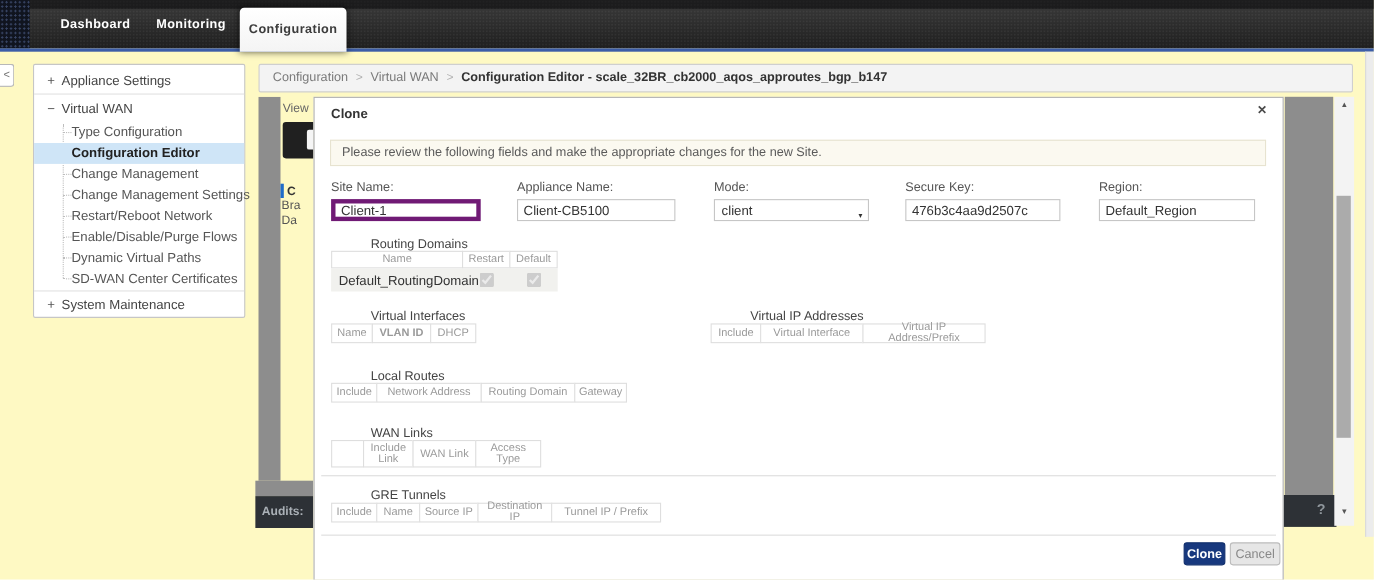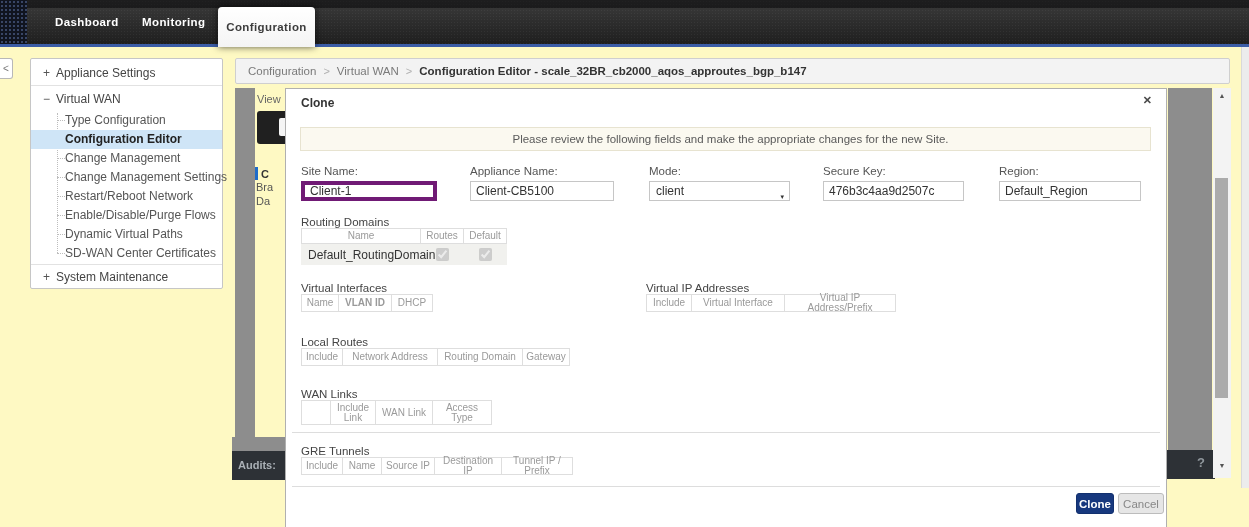--- a/index.html
+++ b/index.html
@@ -71,30 +71,30 @@
   .pg-up { top:0; } .pg-down { top:370px; }
   .pg-thumb { position:absolute; left:2px; top:90px; width:13px; height:220px; background:#ababab; cursor:pointer; }
   .far-strip { position:absolute; left:1241px; top:47px; width:8px; height:441px; background:#ececec; border-left:1px solid #d9d9d9; }
 
   
   .modal { position:absolute; left:285px; top:88px; width:882px; height:440px; background:#fff;
             border:1px solid #b0b0b0; z-index:20; font-size:12px; color:#333; }
   .m-title { position:absolute; left:15px; top:7px; font-size:12px; font-weight:bold; color:#333; }
   .m-close { position:absolute; right:14px; top:5px; font-size:11px; font-weight:bold; color:#4a4a4a; cursor:pointer; }
   .m-info { position:absolute; left:14px; right:15px; top:38px; height:24px; line-height:22px;
-            background:#fbf9f0; border:1px solid #e7e3d0; font-size:11.5px; color:#5a5a5a; padding-left:10px;text-align:center; }
+            background:#fbf9f0; border:1px solid #e7e3d0; font-size:11.5px; color:#5a5a5a; padding-left:10px; }
   .fld { position:absolute; top:76px; }
   .fld .lbl { font-size:11.5px; color:#555; margin-bottom:4px; }
   .fld input { display:block; height:20px; border:1px solid #c6c6c6; font-family:"Liberation Sans",sans-serif;
             font-size:12px; color:#333; padding:0 5px; background:#fff; }
   .fld input.focused { border:4px solid #701a75; }
   .mode-sel { position:relative; height:20px; border:1px solid #c6c6c6; background:#fff; cursor:pointer;
             font-size:12px; color:#333; line-height:18px; padding-left:6px; }
   .mode-sel .arrow { position:absolute; right:5px; top:6px; font-size:7px; color:#333; }
-  .sec-title { position:absolute; font-size:11.5px; color:#444; }
+  .sec-title { position:absolute; font-size:11.5px; color:#444;margin-left:36px; }
   .hrow { position:absolute; display:flex; }
   .hc { display:flex; align-items:center; justify-content:center; border:1px solid #dedede; background:#fff;
             color:#9a9a9a; font-size:10px; text-align:center; line-height:10px; padding:0 2px; }
   .hc + .hc { margin-left:-1px; }
   .drow { position:absolute; display:flex; background:#f1f1ee; }
   .dc { display:flex; align-items:center; font-size:12px; color:#333; }
   .dc.ctr { justify-content:center; }
   .dc input[type=checkbox] { width:13px; height:13px; }
   .m-sep { position:absolute; left:6px; right:6px; border-top:1px solid #ddd; }
   .btn { position:absolute; top:404px; height:21px; font-size:11.5px; text-align:center; line-height:21px;
@@ -194,21 +194,21 @@
       <input style="width: 141px;" value="476b3c4aa9d2507c">
     </div>
     <div class="fld" style="left:713px;">
       <div class="lbl">Region:</div>
       <input style="width: 142px;" value="Default_Region">
     </div>
 
     <div class="sec-title" style="left:15px; top:127px;">Routing Domains</div>
     <div class="hrow" style="left:15px; top:139px; height:16px;">
       <div class="hc" style="width:120px;">Name</div>
-      <div class="hc" style="width:44px;">Routes</div>
+      <div class="hc" style="width:44px;">Restart</div>
       <div class="hc" style="width:44px;">Default</div>
     </div>
     <div class="drow" style="left:15px; top:155px; height:21px;">
       <div class="dc" style="width:120px; padding-left:7px;">Default_RoutingDomain</div>
       <div class="dc ctr" style="width:43px;">
           <input type="checkbox" disabled="" checked="true" style="">
         </div>
       <div class="dc ctr" style="width:43px;">
           <input type="checkbox" disabled="" checked="true" style="">
         </div>
@@ -245,21 +245,21 @@
     </div>
 
     <div class="m-sep" style="top:343px;"></div>
 
     <div class="sec-title" style="left:15px; top:356px;">GRE Tunnels</div>
     <div class="hrow" style="left:15px; top:368px; height:18px;">
       <div class="hc" style="width:42px;">Include</div>
       <div class="hc" style="width:40px;">Name</div>
       <div class="hc" style="width:54px;">Source IP</div>
       <div class="hc" style="width:68px;">Destination IP</div>
-      <div class="hc" style="width:72px;">Tunnel IP / Prefix</div>
+      <div class="hc" style="width:100px;">Tunnel IP / Prefix</div>
     </div>
 
     <div class="m-sep" style="top:397px;"></div>
     <div class="btn btn-clone">Clone</div>
     <div class="btn btn-cancel">Cancel</div>
   </div>
 
 </div>
 
 </body></html>

